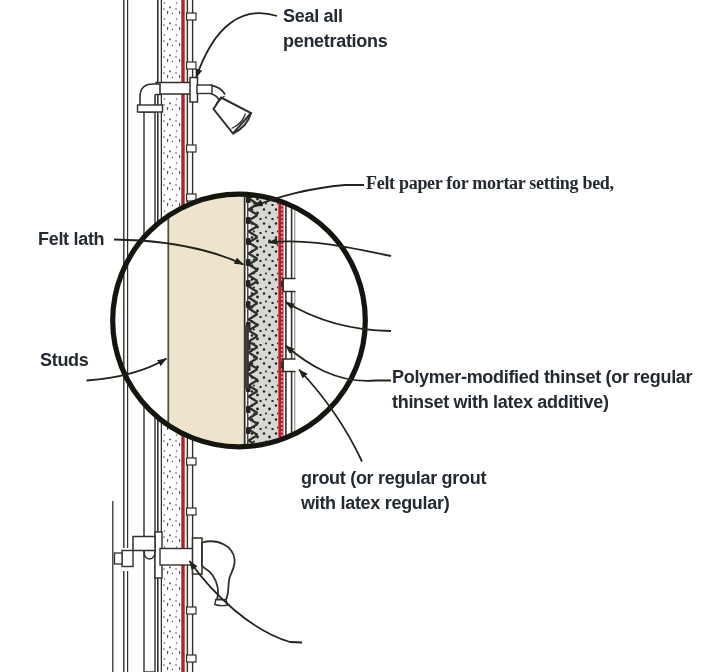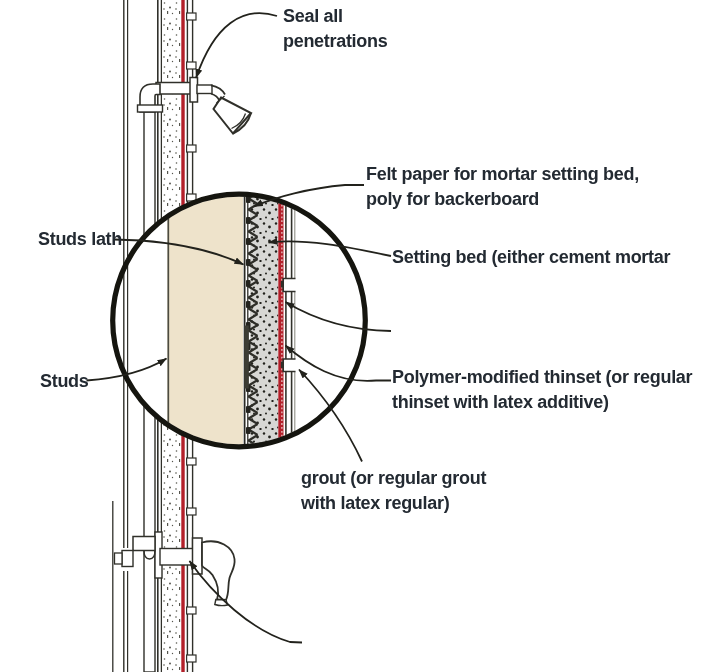--- a/index.html
+++ b/index.html
@@ -156,35 +156,33 @@
     <path class="ldr" d="M362,461.5 C346,427 321.5,393.5 299,369.5" marker-end="url(#ah)"></path>
     <path class="ldr" d="M302,642.5 L290,642 C252,631 213,594.5 189.5,561" marker-end="url(#ah)"></path>
   </g>
 </svg>
 
 <div class="lbl" style="left:283px;top:4px;">
   <div>Seal all</div>
   <div>penetrations</div>
 </div>
 
-<div class="lbl" style="left:366px;top:162px;">
+<div class="lbl" style="left:366px;top:171px;font-family:Liberation Serif, serif;">
   <div>Felt paper for mortar setting bed,</div>
-  <div>poly for backerboard</div>
 </div>
 
 <div class="lbl" style="left:38px;top:227px;">
-  <div>Studs lath</div>
+  <div>Felt lath</div>
 </div>
 
 <div class="lbl" style="left:392px;top:245px;">
-  <div>Setting bed (either cement mortar</div>
 </div>
 
 
-<div class="lbl" style="left:40px;top:369px;">
+<div class="lbl" style="left:40px;top:348px;">
   <div>Studs</div>
 </div>
 
 <div class="lbl" style="left:392px;top:365px;">
   <div>Polymer-modified thinset (or regular</div>
   <div>thinset with latex additive)</div>
 </div>
 
 <div class="lbl" style="left:301px;top:466px;">
   <div>grout (or regular grout</div>

